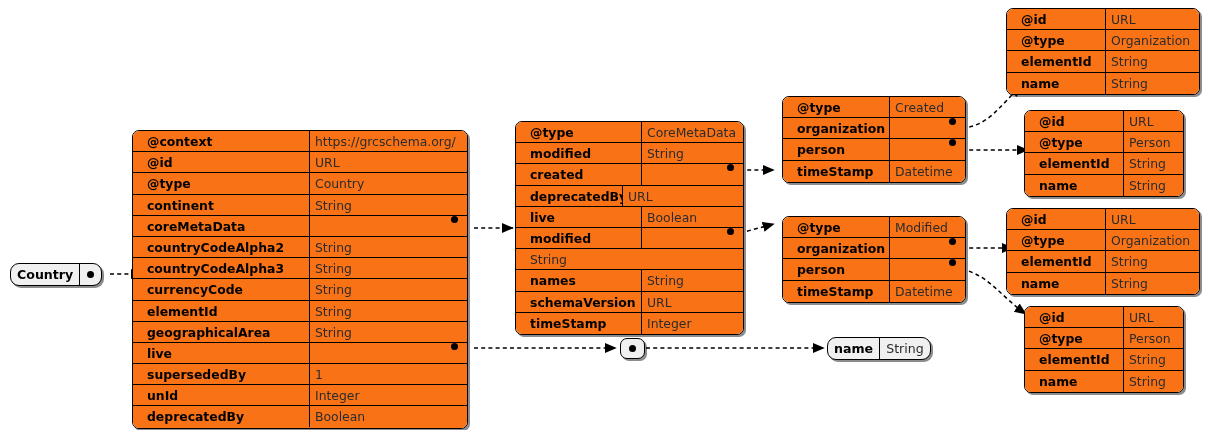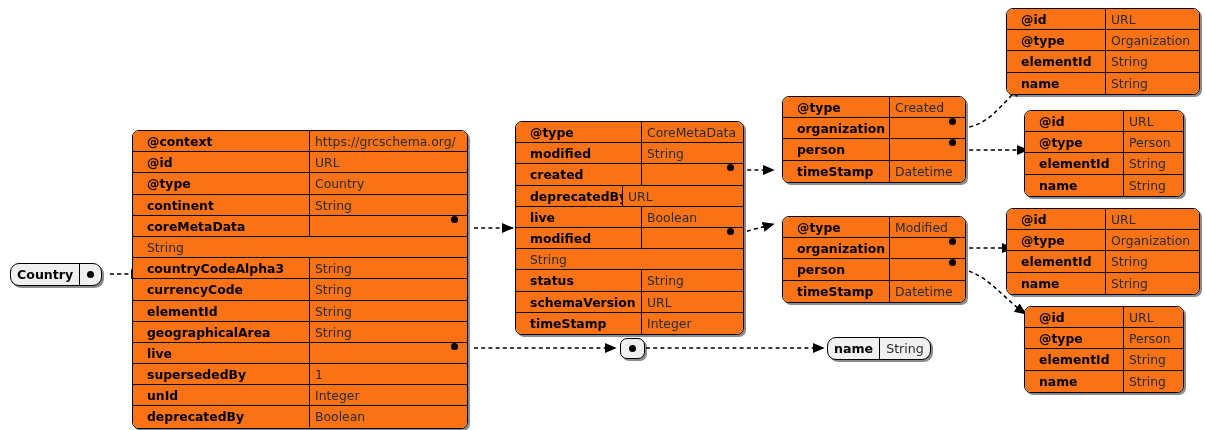--- a/index.html
+++ b/index.html
@@ -184,20 +184,21 @@
       <span class="cell-k" style="width:168px">continent</span>
       <span class="cell-v">String</span>
     </div>
     <div class="row">
       <span class="cell-k" style="width:168px">coreMetaData</span>
       <span class="cell-v dotcell">
           <span class="dot"></span>
         </span>
     </div>
     <div class="row">
+      <span class="cell-k" style="width:168px">countryCodeAlpha2</span>
       <span class="cell-v">String</span>
     </div>
     <div class="row">
       <span class="cell-k" style="width:168px">countryCodeAlpha3</span>
       <span class="cell-v">String</span>
     </div>
     <div class="row">
       <span class="cell-k" style="width:168px">currencyCode</span>
       <span class="cell-v">String</span>
     </div>
@@ -255,21 +256,21 @@
     <div class="row">
       <span class="cell-k" style="width:117px">modified</span>
       <span class="cell-v dotcell">
           <span class="dot"></span>
         </span>
     </div>
     <div class="row">
       <span class="cell-v">String</span>
     </div>
     <div class="row">
-      <span class="cell-k" style="width:117px">status</span>
+      <span class="cell-k" style="width:117px">names</span>
       <span class="cell-v">String</span>
     </div>
     <div class="row">
       <span class="cell-k" style="width:117px">schemaVersion</span>
       <span class="cell-v">URL</span>
     </div>
     <div class="row">
       <span class="cell-k" style="width:117px">timeStamp</span>
       <span class="cell-v">Integer</span>
     </div>

